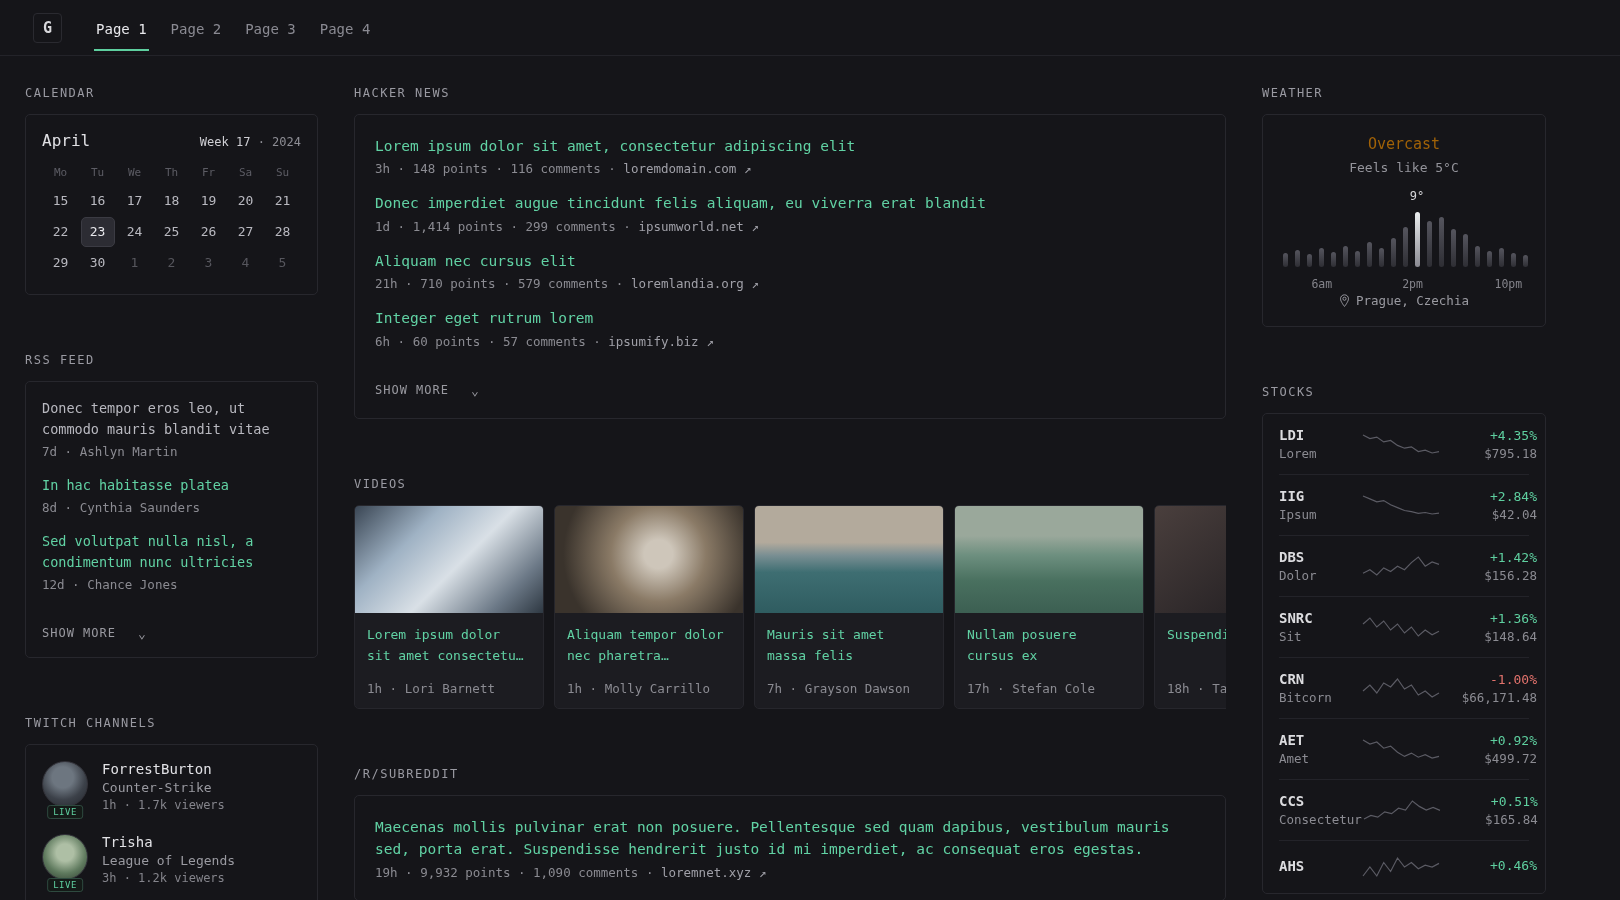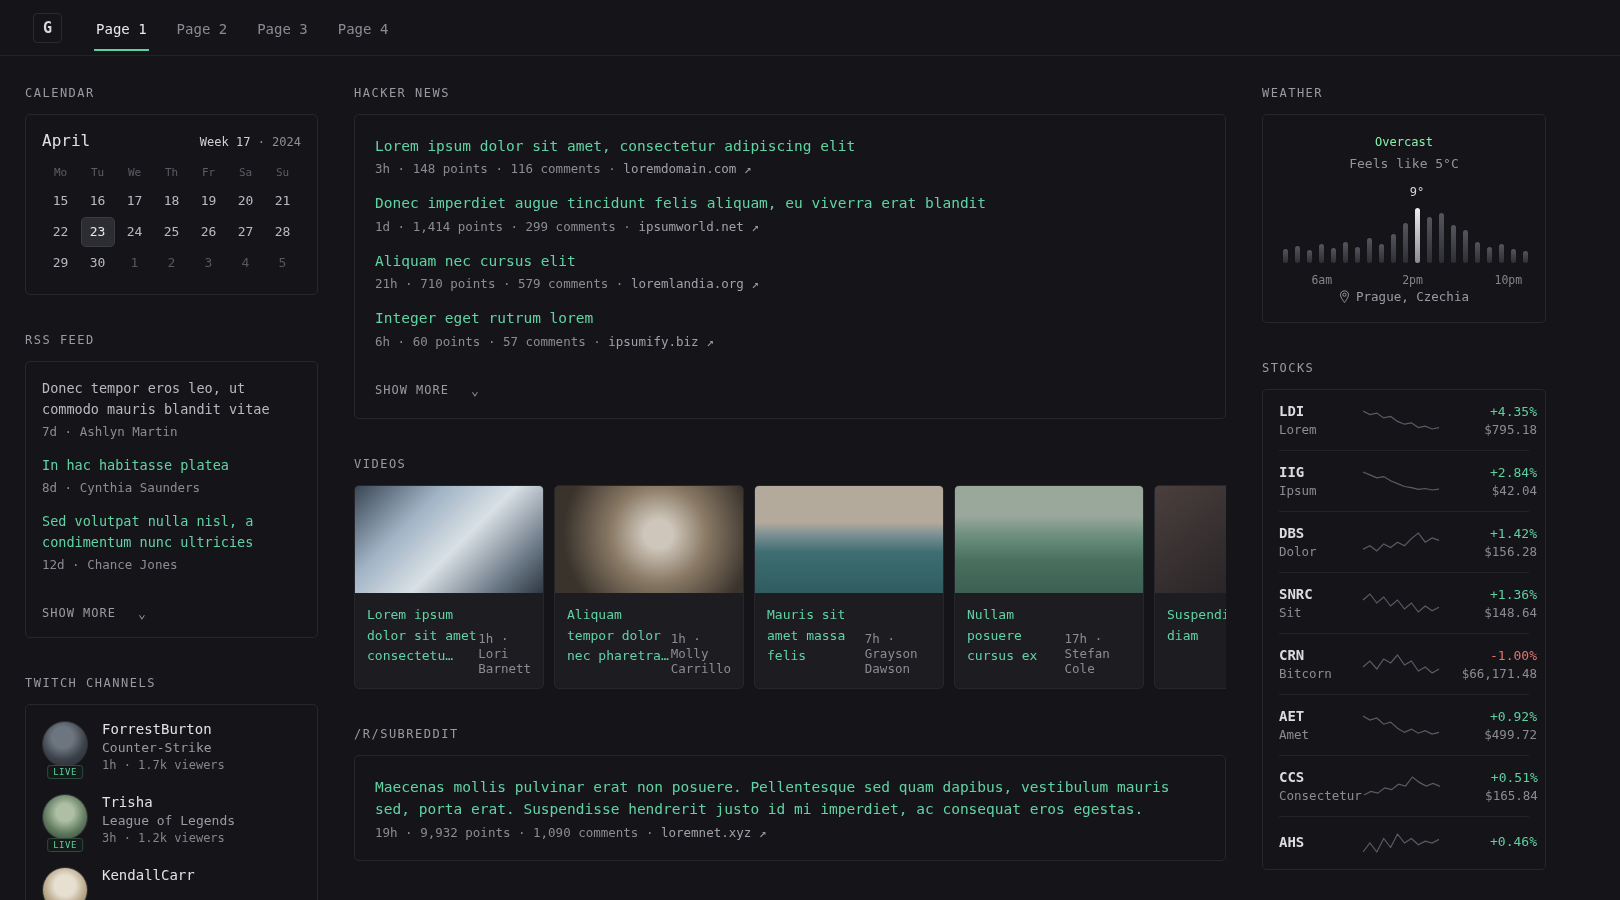--- a/index.html
+++ b/index.html
@@ -13,35 +13,35 @@
   
   header {
     height:56px; display:flex; align-items:center;
     padding:0 33px; border-bottom:1px solid #232329;
   }
   .logo {
     border:1px solid #2a2a30; border-radius:4px;
     padding:5px 9px; color:#d8d8dc; font-weight:bold; font-size:15px;
     margin-right:32px;
   }
-  nav { display:flex; gap:26px; height:100%; align-items:center; }
+  nav { display:flex; gap:20px; height:100%; align-items:center; }
   .tab {
     color:#8a8a92; font-size:14px; cursor:pointer;
     padding:16px 2px 12px; border-bottom:2px solid transparent;
   }
   .tab.active { color:#e8e8ec; border-bottom-color:#5ecf9f; }
   
   main {
     display:grid;
     grid-template-columns:293px 872px 284px;
     column-gap:36px;
     padding:30px 25px 0;
     align-items:start;
   }
-  .section + .section { margin-top:38px; }
+  .section + .section { margin-top:58px; }
   .section-title {
     font-size:12px; letter-spacing:1.5px; color:#9a9aa2;
     margin-bottom:14px; font-weight:normal;
   }
   .card {
     border:1px solid #27272d; border-radius:5px;
     padding:16px;
   }
   
   .cal-head { display:flex; justify-content:space-between; align-items:baseline; margin-bottom:10px; }
@@ -95,26 +95,26 @@
     flex:0 0 190px; width:190px; min-height:204px;
     background:#1c1c21; border:1px solid #26262c; border-radius:5px;
     display:flex; flex-direction:column; overflow:hidden;
   }
   .thumb { height:107px; width:100%; flex:0 0 107px; }
   .thumb-0 { background:linear-gradient(135deg,#3a4654 0%,#9fb2c4 30%,#d9e0e6 55%,#6b7886 82%,#2e3842 100%); }
   .thumb-1 { background:radial-gradient(circle at 55% 45%, #cec6ba 0 12%, #8a7a66 40%, #3a332c 80%); }
   .thumb-2 { background:linear-gradient(#b3aa9c 0 34%, #7a8f93 46%, #3e6e72 62%, #2f5c60); }
   .thumb-3 { background:linear-gradient(#9aa89b 0 28%, #6d8f7f 46%, #49705f 70%, #3c5f52); }
   .thumb-4 { background:linear-gradient(140deg,#4a3f3d,#2b2628 60%,#1c181b); }
-  .v-body { padding:12px 12px 12px; display:flex; flex-direction:row; flex:1; }
+  .v-body { padding:12px 12px 12px; display:flex; flex-direction:column; flex:1; }
   .v-title { color:#61d2a4; font-size:13px; line-height:1.6; cursor:pointer; }
   .v-meta { color:#8b8b92; font-size:12.5px; margin-top:auto; padding-top:10px; }
   
   .weather-card { padding:20px 16px 18px; text-align:center; }
-  .w-cond { color:#86efac; font-size:12px; }
+  .w-cond { color:#a16207; font-size:15px; }
   .w-feels { color:#93939a; font-size:13px; margin-top:7px; }
   .w-chart { position:relative; margin:34px auto 0; width:252px; }
   .w-bars { display:flex; align-items:flex-end; gap:7px; height:58px; justify-content:center; }
   .wbar {
     width:5px; border-radius:3px;
     background:linear-gradient(#55555e,#2e2e34);
   }
   .wbar.hl { background:linear-gradient(#eceff0,#8a8a92); }
   .w-peak { position:absolute; top:-20px; transform:translateX(-50%); color:#d8d8dc; font-size:12px; }
   .w-times { position:relative; height:16px; margin-top:10px; font-size:11.5px; color:#84848b; }

